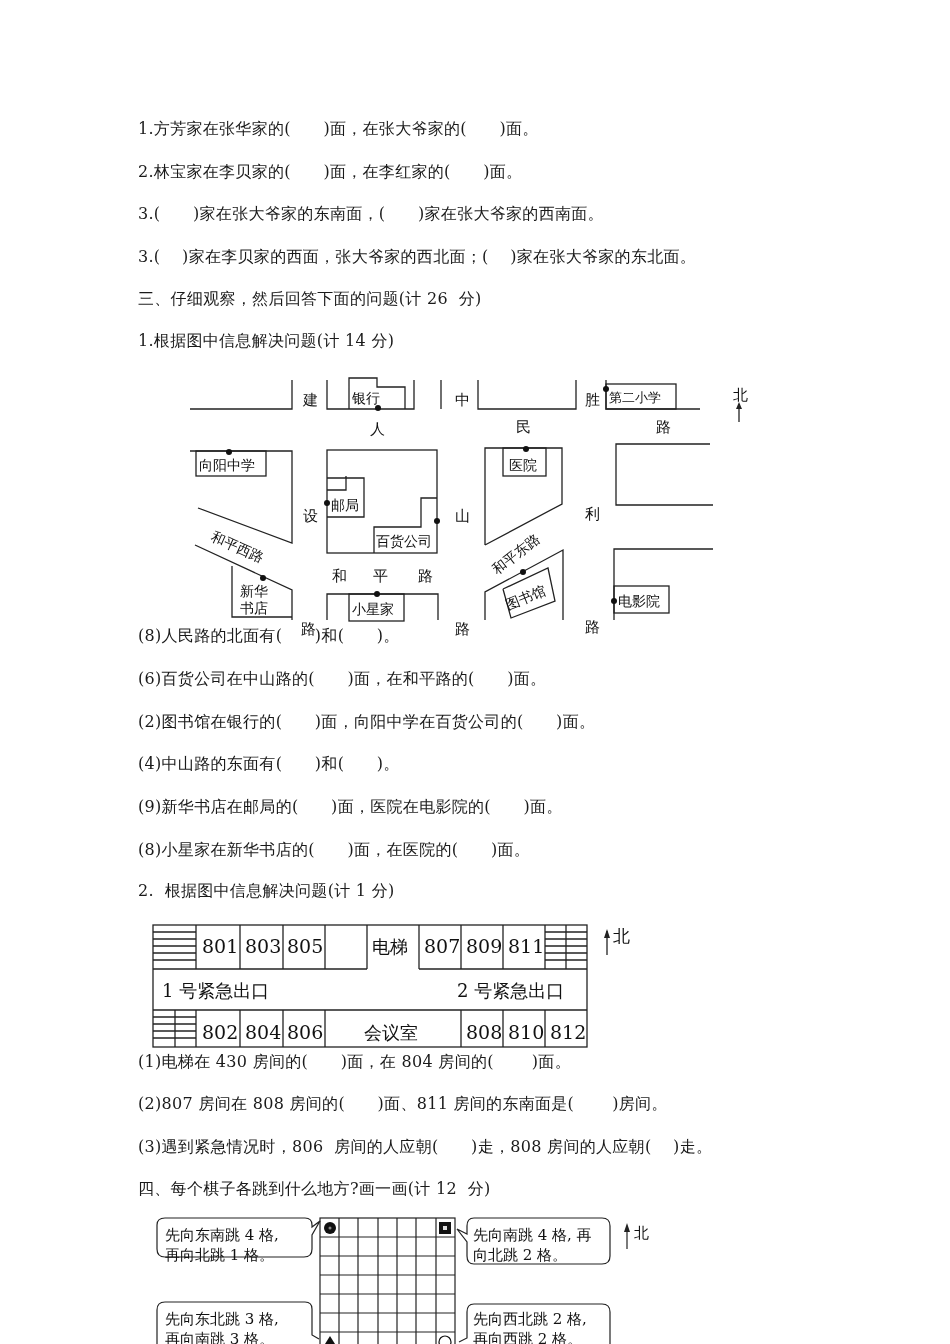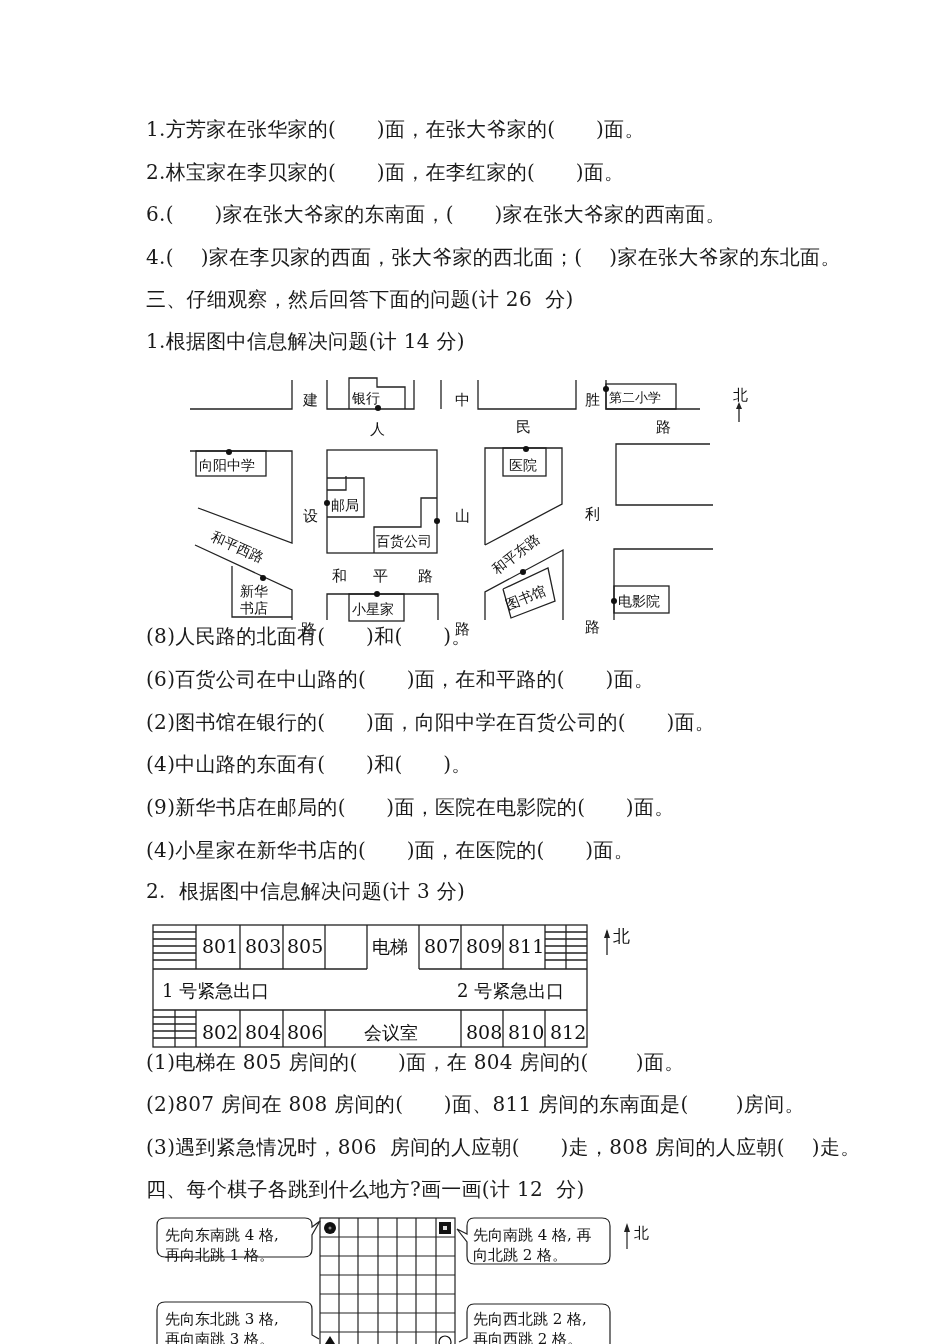--- a/index.html
+++ b/index.html
@@ -1,28 +1,28 @@
 <!DOCTYPE html>
 <html><head>
 <meta charset="utf-8">
 <style>
   html, body { margin:0; padding:0; background:#ffffff; }
   body { width:950px; height:1344px; position:relative; overflow:hidden;
          font-family:"DejaVu Serif","Liberation Serif",serif; color:#1a1a1a; }
-  .line { position:absolute; left:146px; font-size:20px; line-height:20px; white-space:pre; letter-spacing:0.3px; }
+  .line { position:absolute; left:138px; font-size:16px; line-height:20px; white-space:pre; letter-spacing:0.3px; }
   svg { position:absolute; left:0; top:0; }
   svg text { font-family:"DejaVu Serif","Liberation Serif",serif; fill:#111; }
 </style>
 </head>
 <body>
 
 <div class="line" style="top:119px">1.方芳家在张华家的(　　)面，在张大爷家的(　　)面。</div>
 <div class="line" style="top:162px">2.林宝家在李贝家的(　　)面，在李红家的(　　)面。</div>
-<div class="line" style="top:204px">6.(　　)家在张大爷家的东南面，(　　)家在张大爷家的西南面。</div>
-<div class="line" style="top:247px">4.(　 )家在李贝家的西面，张大爷家的西北面；(　 )家在张大爷家的东北面。</div>
+<div class="line" style="top:204px">3.(　　)家在张大爷家的东南面，(　　)家在张大爷家的西南面。</div>
+<div class="line" style="top:247px">3.(　 )家在李贝家的西面，张大爷家的西北面；(　 )家在张大爷家的东北面。</div>
 
 <div class="line" style="top:289px">三、仔细观察，然后回答下面的问题(计 26  分)</div>
 <div class="line" style="top:331px">1.根据图中信息解决问题(计 14 分)</div>
 
 <svg width="950" height="1344" style="pointer-events:none">
   <g stroke="#222" stroke-width="1.3" fill="none">
 
     <polyline points="190,409 292,409 292,380"></polyline>
     <polyline points="327,380 327,409 414,409 414,380"></polyline>
     <polyline points="349,409 349,378 377,378 377,387 405,387 405,409"></polyline>
@@ -99,22 +99,22 @@
     <text x="508" y="610" transform="rotate(-22 508 610)">图书馆</text>
     <text x="618" y="606">电影院</text>
   </g>
 </svg>
 
 <div class="line" style="top:626px">(8)人民路的北面有(　　)和(　　)。</div>
 <div class="line" style="top:669px">(6)百货公司在中山路的(　　)面，在和平路的(　　)面。</div>
 <div class="line" style="top:712px">(2)图书馆在银行的(　　)面，向阳中学在百货公司的(　　)面。</div>
 <div class="line" style="top:754px">(4)中山路的东面有(　　)和(　　)。</div>
 <div class="line" style="top:797px">(9)新华书店在邮局的(　　)面，医院在电影院的(　　)面。</div>
-<div class="line" style="top:840px">(4)小星家在新华书店的(　　)面，在医院的(　　)面。</div>
-<div class="line" style="top:881px">2.  根据图中信息解决问题(计 3 分)</div>
+<div class="line" style="top:840px">(8)小星家在新华书店的(　　)面，在医院的(　　)面。</div>
+<div class="line" style="top:881px">2.  根据图中信息解决问题(计 1 分)</div>
 
 <svg width="950" height="1344" style="pointer-events:none">
   <g stroke="#222" stroke-width="1.3" fill="none">
     <rect x="153" y="925" width="434" height="122"></rect>
     <line x1="153" y1="969" x2="367" y2="969"></line>
     <line x1="419" y1="969" x2="587" y2="969"></line>
     <line x1="153" y1="1010" x2="587" y2="1010"></line>
 
     <line x1="196" y1="925" x2="196" y2="969"></line>
     <line x1="240" y1="925" x2="240" y2="969"></line>
@@ -167,21 +167,21 @@
     <text x="245" y="1039">804</text>
     <text x="287" y="1039">806</text>
     <text x="364" y="1039" font-size="18">会议室</text>
     <text x="466" y="1039">808</text>
     <text x="508" y="1039">810</text>
     <text x="550" y="1039">812</text>
     <text x="613" y="942" font-size="17">北</text>
   </g>
 </svg>
 
-<div class="line" style="top:1052px">(1)电梯在 805 房间的(　　)面，在 804 房间的(　　 )面。</div>
+<div class="line" style="top:1052px">(1)电梯在 430 房间的(　　)面，在 804 房间的(　　 )面。</div>
 <div class="line" style="top:1094px">(2)807 房间在 808 房间的(　　)面、811 房间的东南面是(　　 )房间。</div>
 <div class="line" style="top:1137px">(3)遇到紧急情况时，806  房间的人应朝(　　)走，808 房间的人应朝(　 )走。</div>
 <div class="line" style="top:1179px">四、每个棋子各跳到什么地方?画一画(计 12  分)</div>
 
 <svg width="950" height="1344" style="pointer-events:none">
   <g stroke="#222" stroke-width="1.2" fill="none">
     <rect x="320" y="1218" width="135" height="140"></rect>
     <line x1="339" y1="1218" x2="339" y2="1344"></line>
       <line x1="358" y1="1218" x2="358" y2="1344"></line>
     <line x1="378" y1="1218" x2="378" y2="1344"></line>

